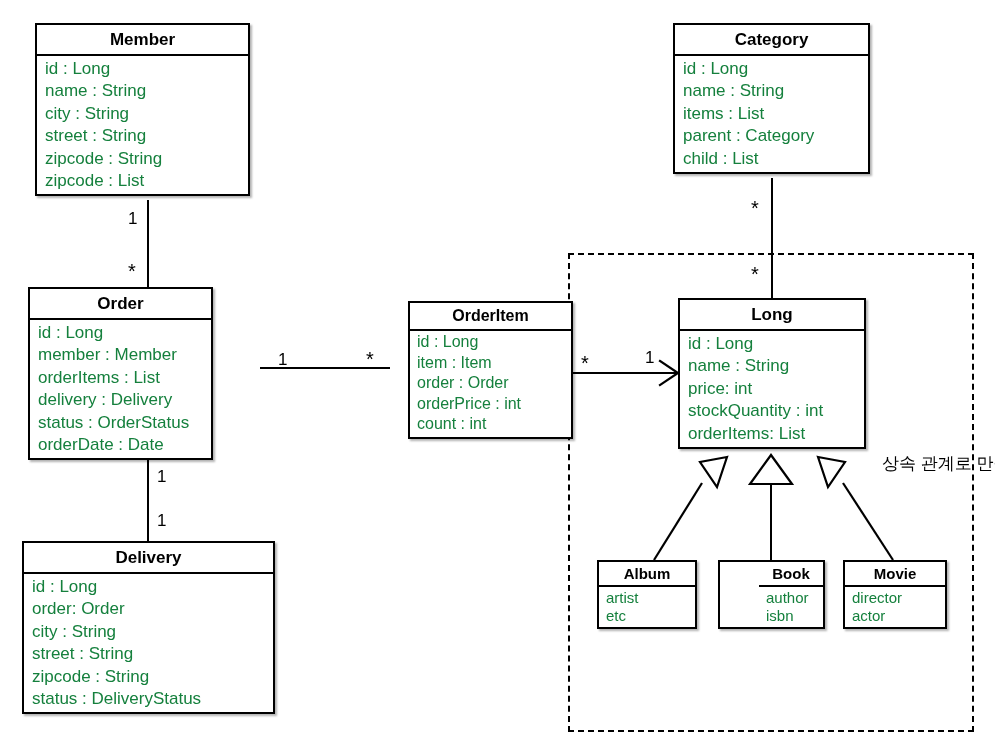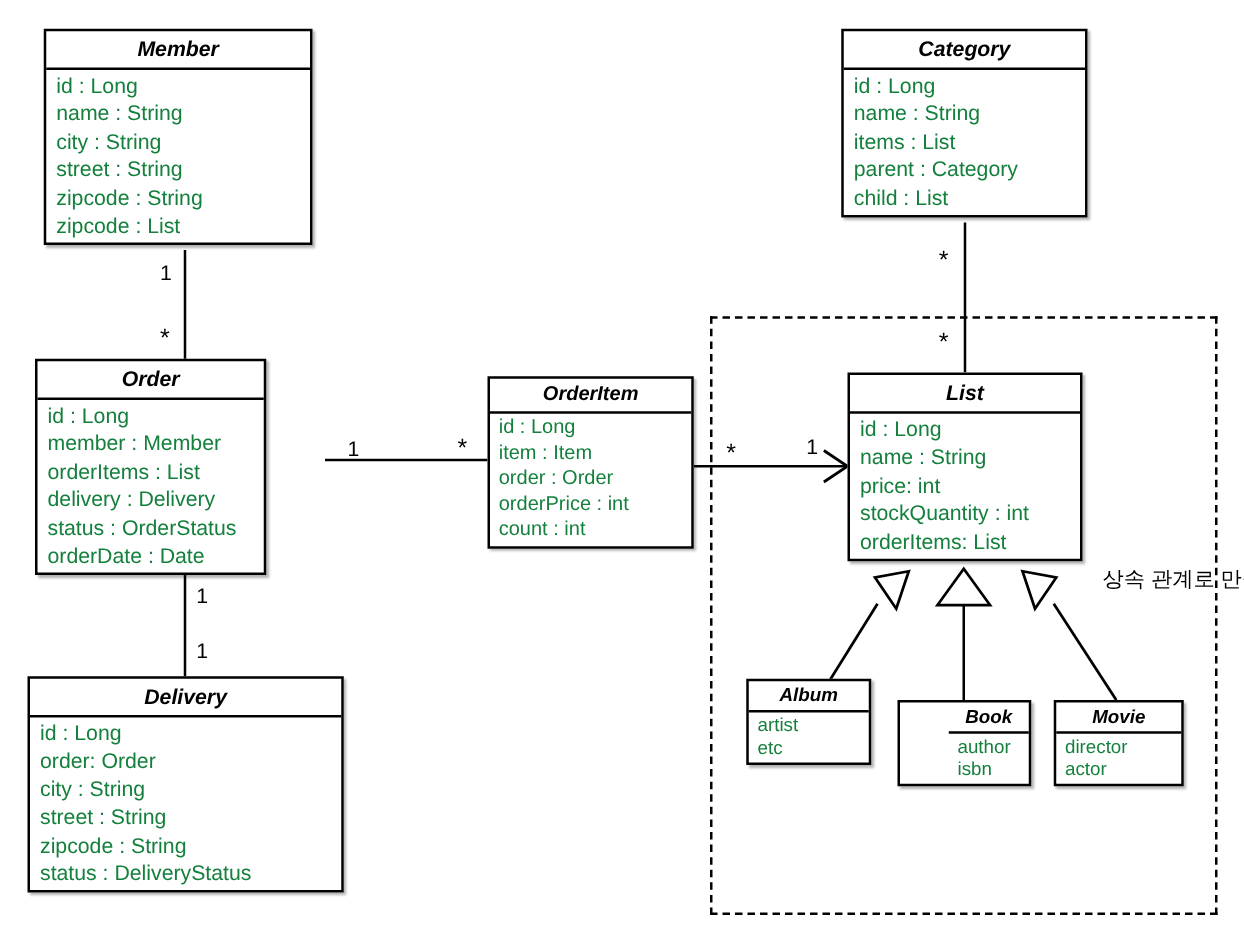--- a/index.html
+++ b/index.html
@@ -30,21 +30,20 @@
     z-index: 5;
   }
   .uml-title {
     text-align: center;
     font-weight: bold;
     border-bottom: 2px solid #000000;
     line-height: 1.0;
     color: #000000;
     white-space: nowrap;
     overflow: hidden;
-    font-style: italic;
   }
   .uml-attrs {
     padding: 1px 0 2px 0;
   }
   .uml-attr {
     color: #15803d;
     white-space: nowrap;
     overflow: hidden;
     line-height: 1.0;
   }
@@ -194,54 +193,54 @@
     <div class="uml-attrs">
       <div class="uml-attr">id : Long</div>
       <div class="uml-attr">order: Order</div>
       <div class="uml-attr">city : String</div>
       <div class="uml-attr">street : String</div>
       <div class="uml-attr">zipcode : String</div>
       <div class="uml-attr">status : DeliveryStatus</div>
     </div>
   </div>
 
-  <div class="uml-class mid" style="left:390px; top:301px; width:165px;">
+  <div class="uml-class mid" style="left:408px; top:301px; width:165px;">
     <div class="uml-title">OrderItem</div>
     <div class="uml-attrs">
       <div class="uml-attr">id : Long</div>
       <div class="uml-attr">item : Item</div>
       <div class="uml-attr">order : Order</div>
       <div class="uml-attr">orderPrice : int</div>
       <div class="uml-attr">count : int</div>
     </div>
   </div>
 
   <div class="uml-class big" style="left:678px; top:298px; width:188px;">
-    <div class="uml-title">List</div>
+    <div class="uml-title">Long</div>
     <div class="uml-attrs">
       <div class="uml-attr">id : Long</div>
       <div class="uml-attr">name : String</div>
       <div class="uml-attr">price: int</div>
       <div class="uml-attr">stockQuantity : int</div>
       <div class="uml-attr">orderItems: List</div>
     </div>
   </div>
 
   <div class="uml-class big" style="left:673px; top:23px; width:197px;">
     <div class="uml-title">Category</div>
     <div class="uml-attrs">
       <div class="uml-attr">id : Long</div>
       <div class="uml-attr">name : String</div>
       <div class="uml-attr">items : List</div>
       <div class="uml-attr">parent : Category</div>
       <div class="uml-attr">child : List</div>
     </div>
   </div>
 
-  <div class="uml-class small" style="left:597px; top:543px; width:100px;">
+  <div class="uml-class small" style="left:597px; top:560px; width:100px;">
     <div class="uml-title">Album</div>
     <div class="uml-attrs">
       <div class="uml-attr">artist</div>
       <div class="uml-attr">etc</div>
     </div>
   </div>
 
   <div class="uml-class small" style="left:718px; top:560px; width:107px;padding-left:39px;">
     <div class="uml-title">Book</div>
     <div class="uml-attrs">

